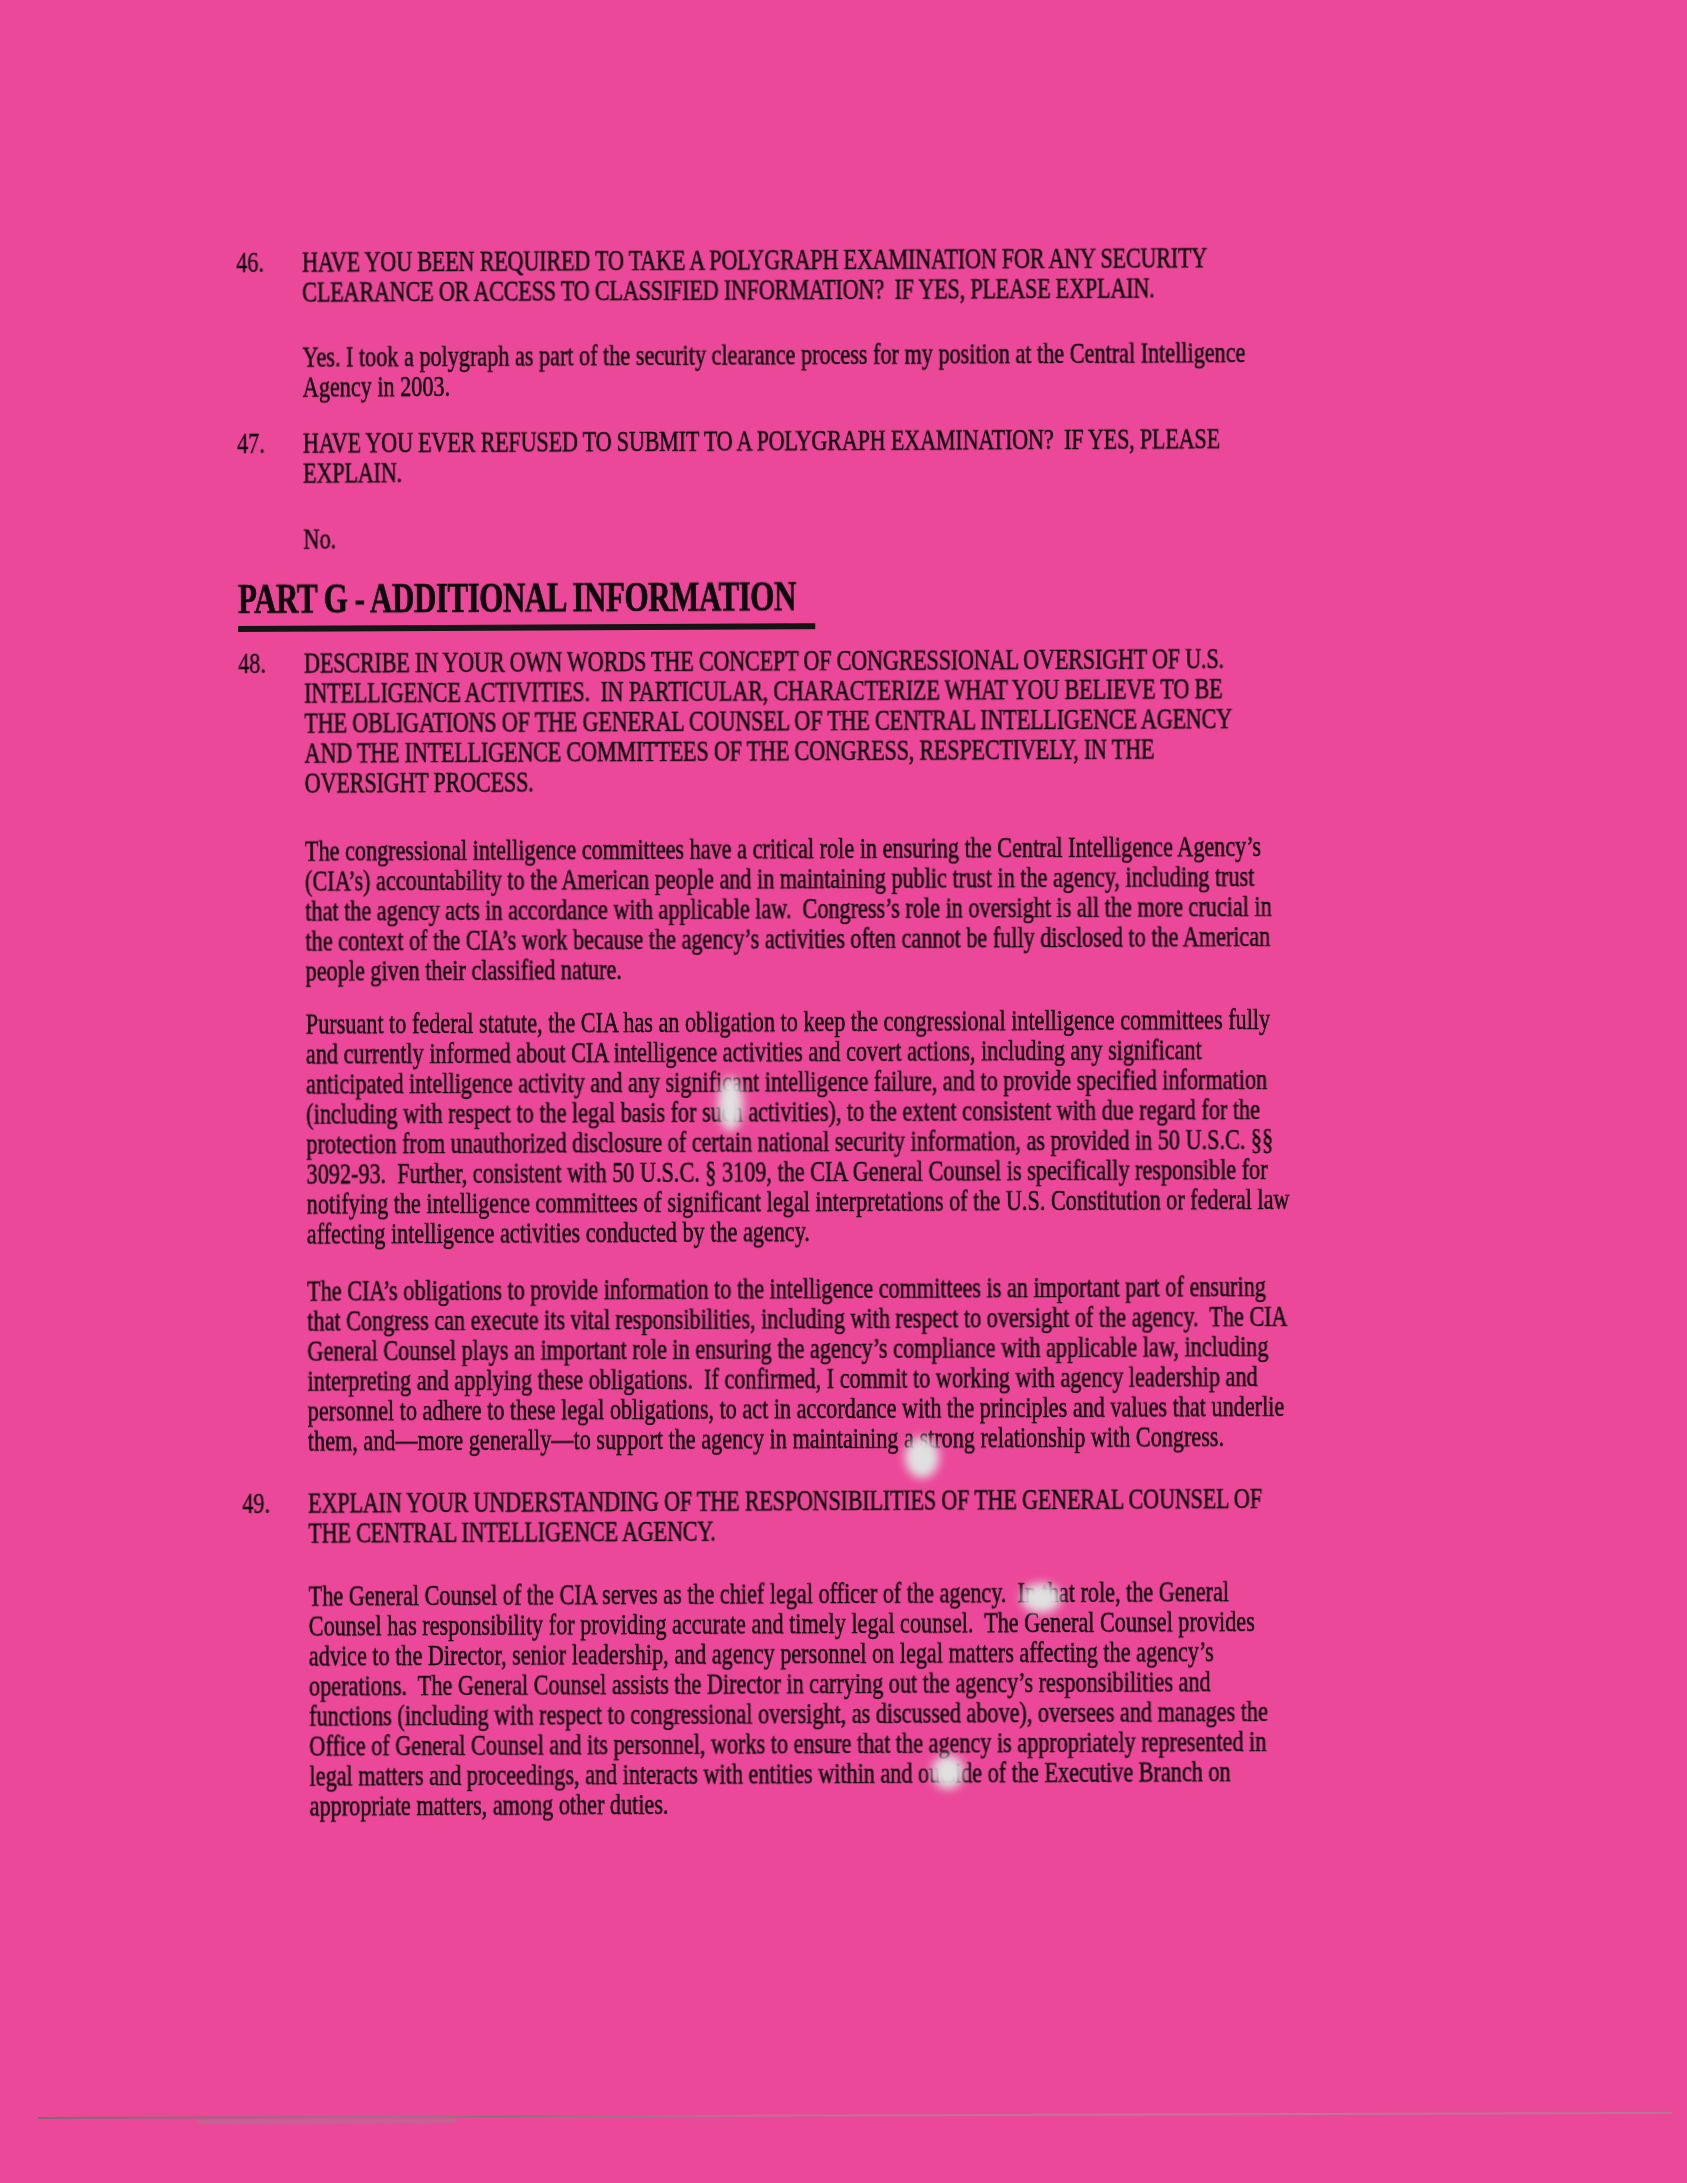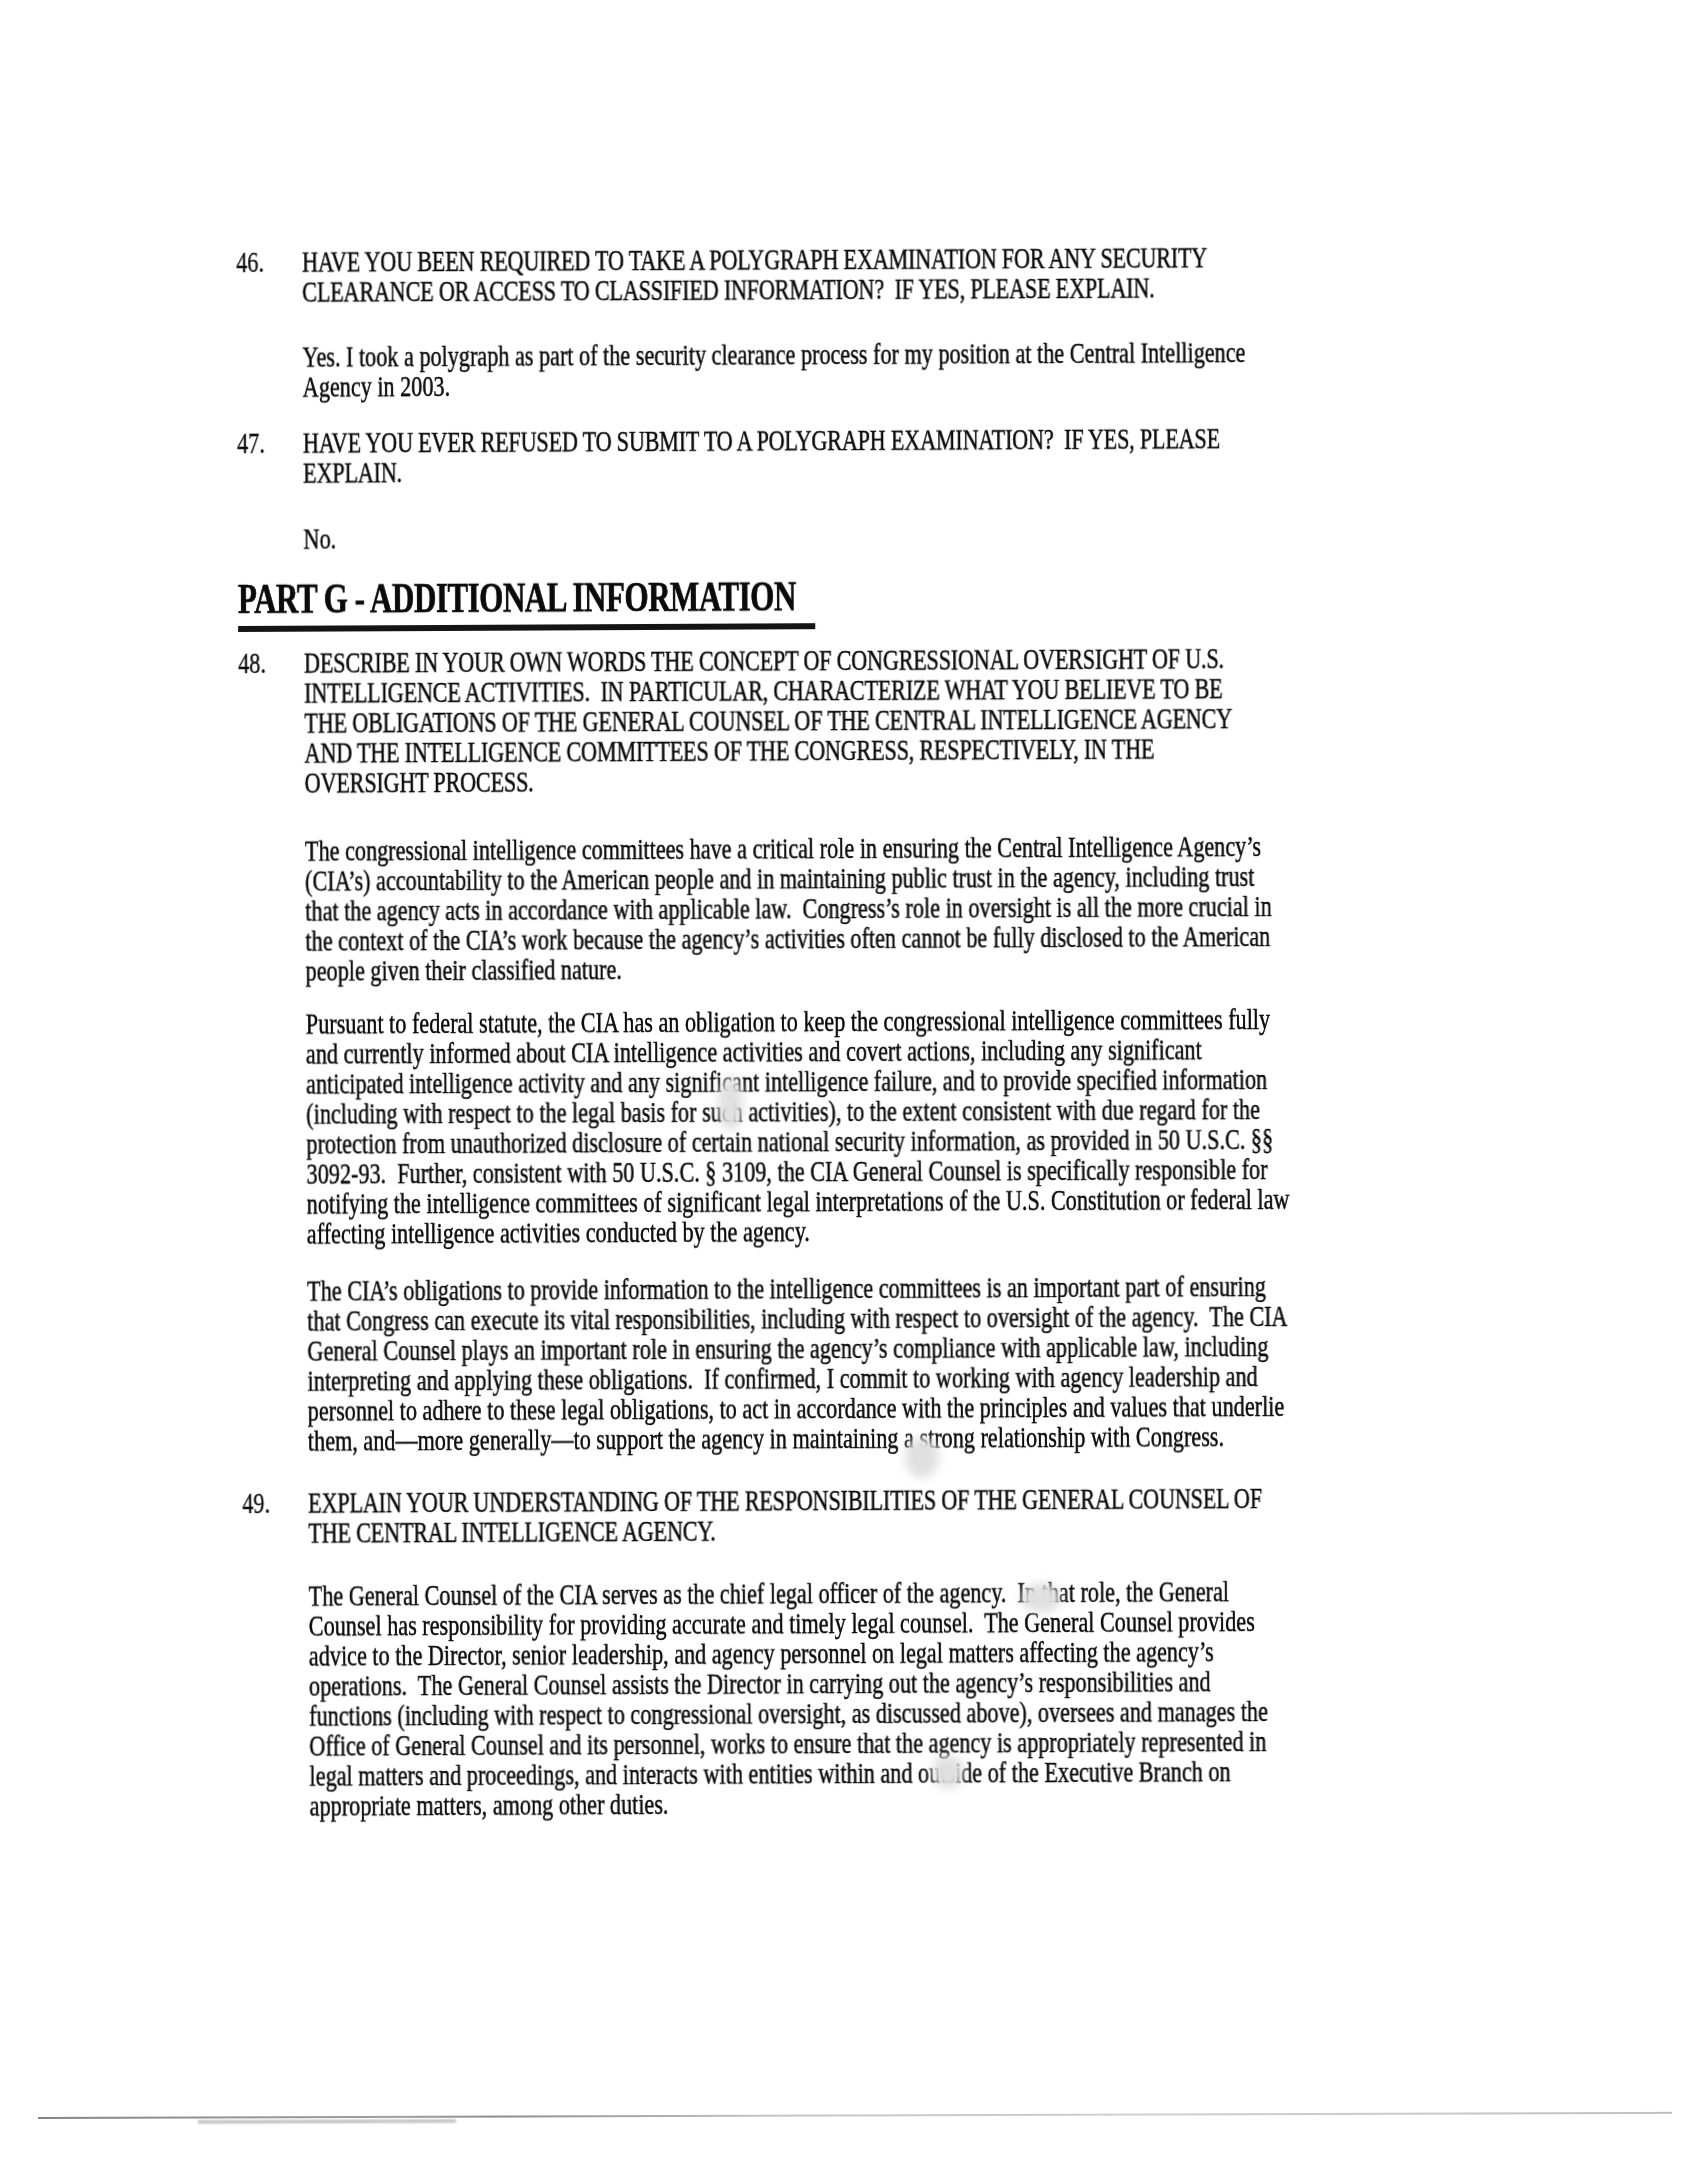--- a/index.html
+++ b/index.html
@@ -1,19 +1,19 @@
 <!DOCTYPE html>
 <html style="font-size:10.6px"><head>
 <meta charset="utf-8">
 <style>
   html,body { margin:0; padding:0; background:#e8e8e8; }
   .page {
     position:relative;
     width:1687px; height:2183px;
-    background:#ffffff;
+    background:#ec4899;
     overflow:hidden;
     font-family:"Liberation Serif","DejaVu Serif",serif;
     color:#0b0b0b;
   }
   
   .content {
     position:absolute; left:235px; top:0;
     width:1720px; height:2183px;
     transform:rotate(-0.28deg) scaleX(0.74);
     transform-origin:0 0;

